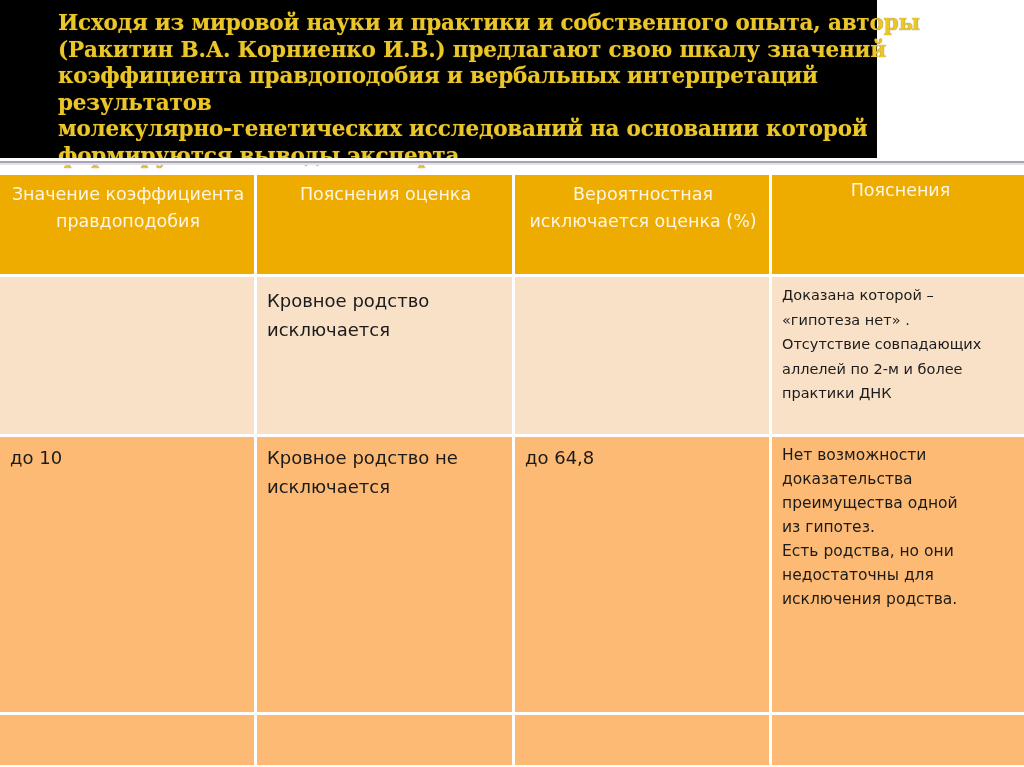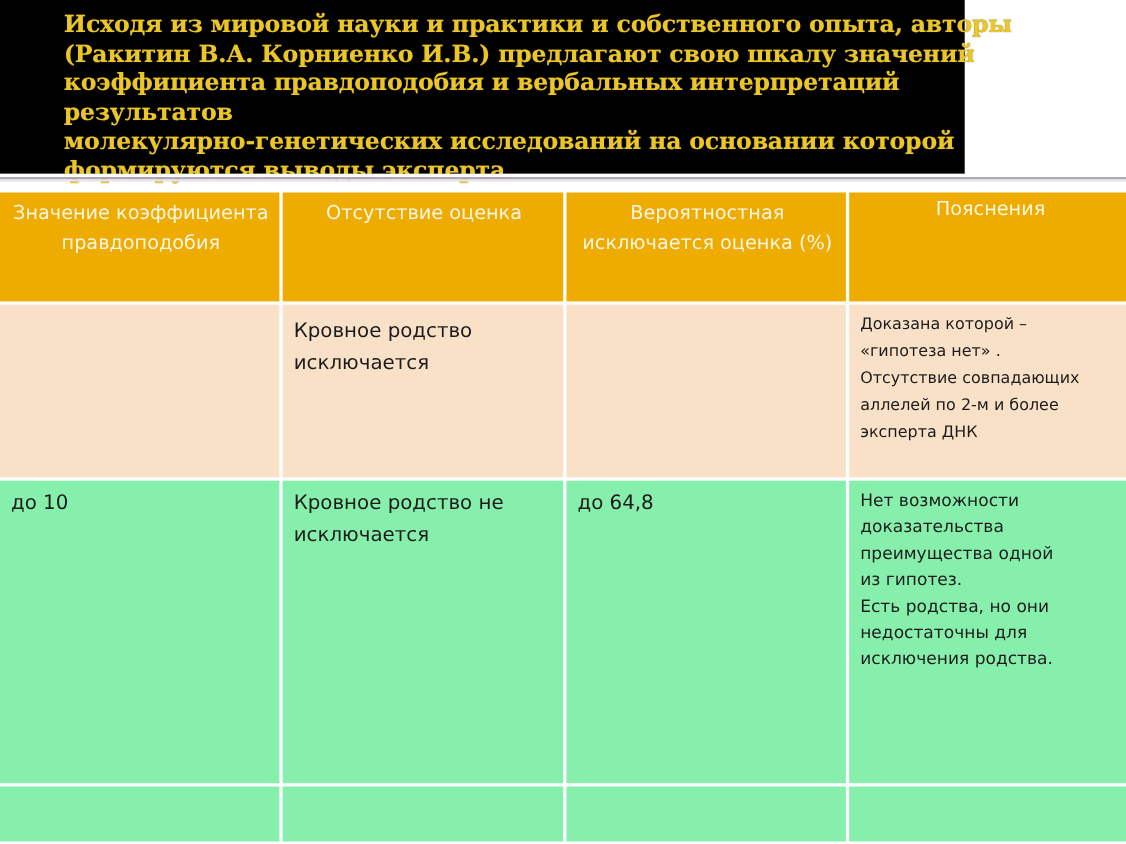--- a/index.html
+++ b/index.html
@@ -80,21 +80,21 @@
     }
     th.explain { padding-top: 2px; }
     td {
       vertical-align: top;
       color: #1b1b1b;
       font-size: 18px;
       line-height: 29px;
       padding: 6px 8px 6px 10px;
     }
     tr.peach td { background: #f9e1c8; }
-    tr.light td { background: #86efac; }
+    tr.light td { background: #fdba74; }
 
     tr.row1 td { height: 142px; padding-top: 9px; }
     tr.row2 td { height: 263px; padding-top: 6px; }
     tr.row3 td { height: 38px; }
 
     td.note {
       font-size: 15.5px;
       line-height: 24px;
     }
     tr.row1 td.note { font-size: 14.5px; line-height: 24.5px; padding-top: 6px; }
@@ -121,36 +121,36 @@
     <table>
       <colgroup>
         <col class="c1">
           <col class="c2">
           <col class="c3">
           <col class="c4">
       </colgroup>
       <thead>
         <tr>
           <th>Значение коэффициента правдоподобия</th>
-          <th>Отсутствие оценка</th>
+          <th>Пояснения оценка</th>
           <th>Вероятностная исключается оценка (%)</th>
           <th class="explain">Пояснения</th>
         </tr>
       </thead>
       <tbody>
         <tr class="peach row1">
           <td></td>
           <td>Кровное родство исключается</td>
           <td></td>
           <td class="note">
             <span>Доказана которой –</span>
             <span>«гипотеза нет» .</span>
             <span>Отсутствие совпадающих</span>
             <span>аллелей по 2-м и более</span>
-            <span>эксперта ДНК</span>
+            <span>практики ДНК</span>
           </td>
         </tr>
         <tr class="light row2">
           <td>до 10</td>
           <td>Кровное родство не исключается</td>
           <td>до 64,8</td>
           <td class="note">
             <span>Нет возможности</span>
             <span>доказательства</span>
             <span>преимущества одной</span>

